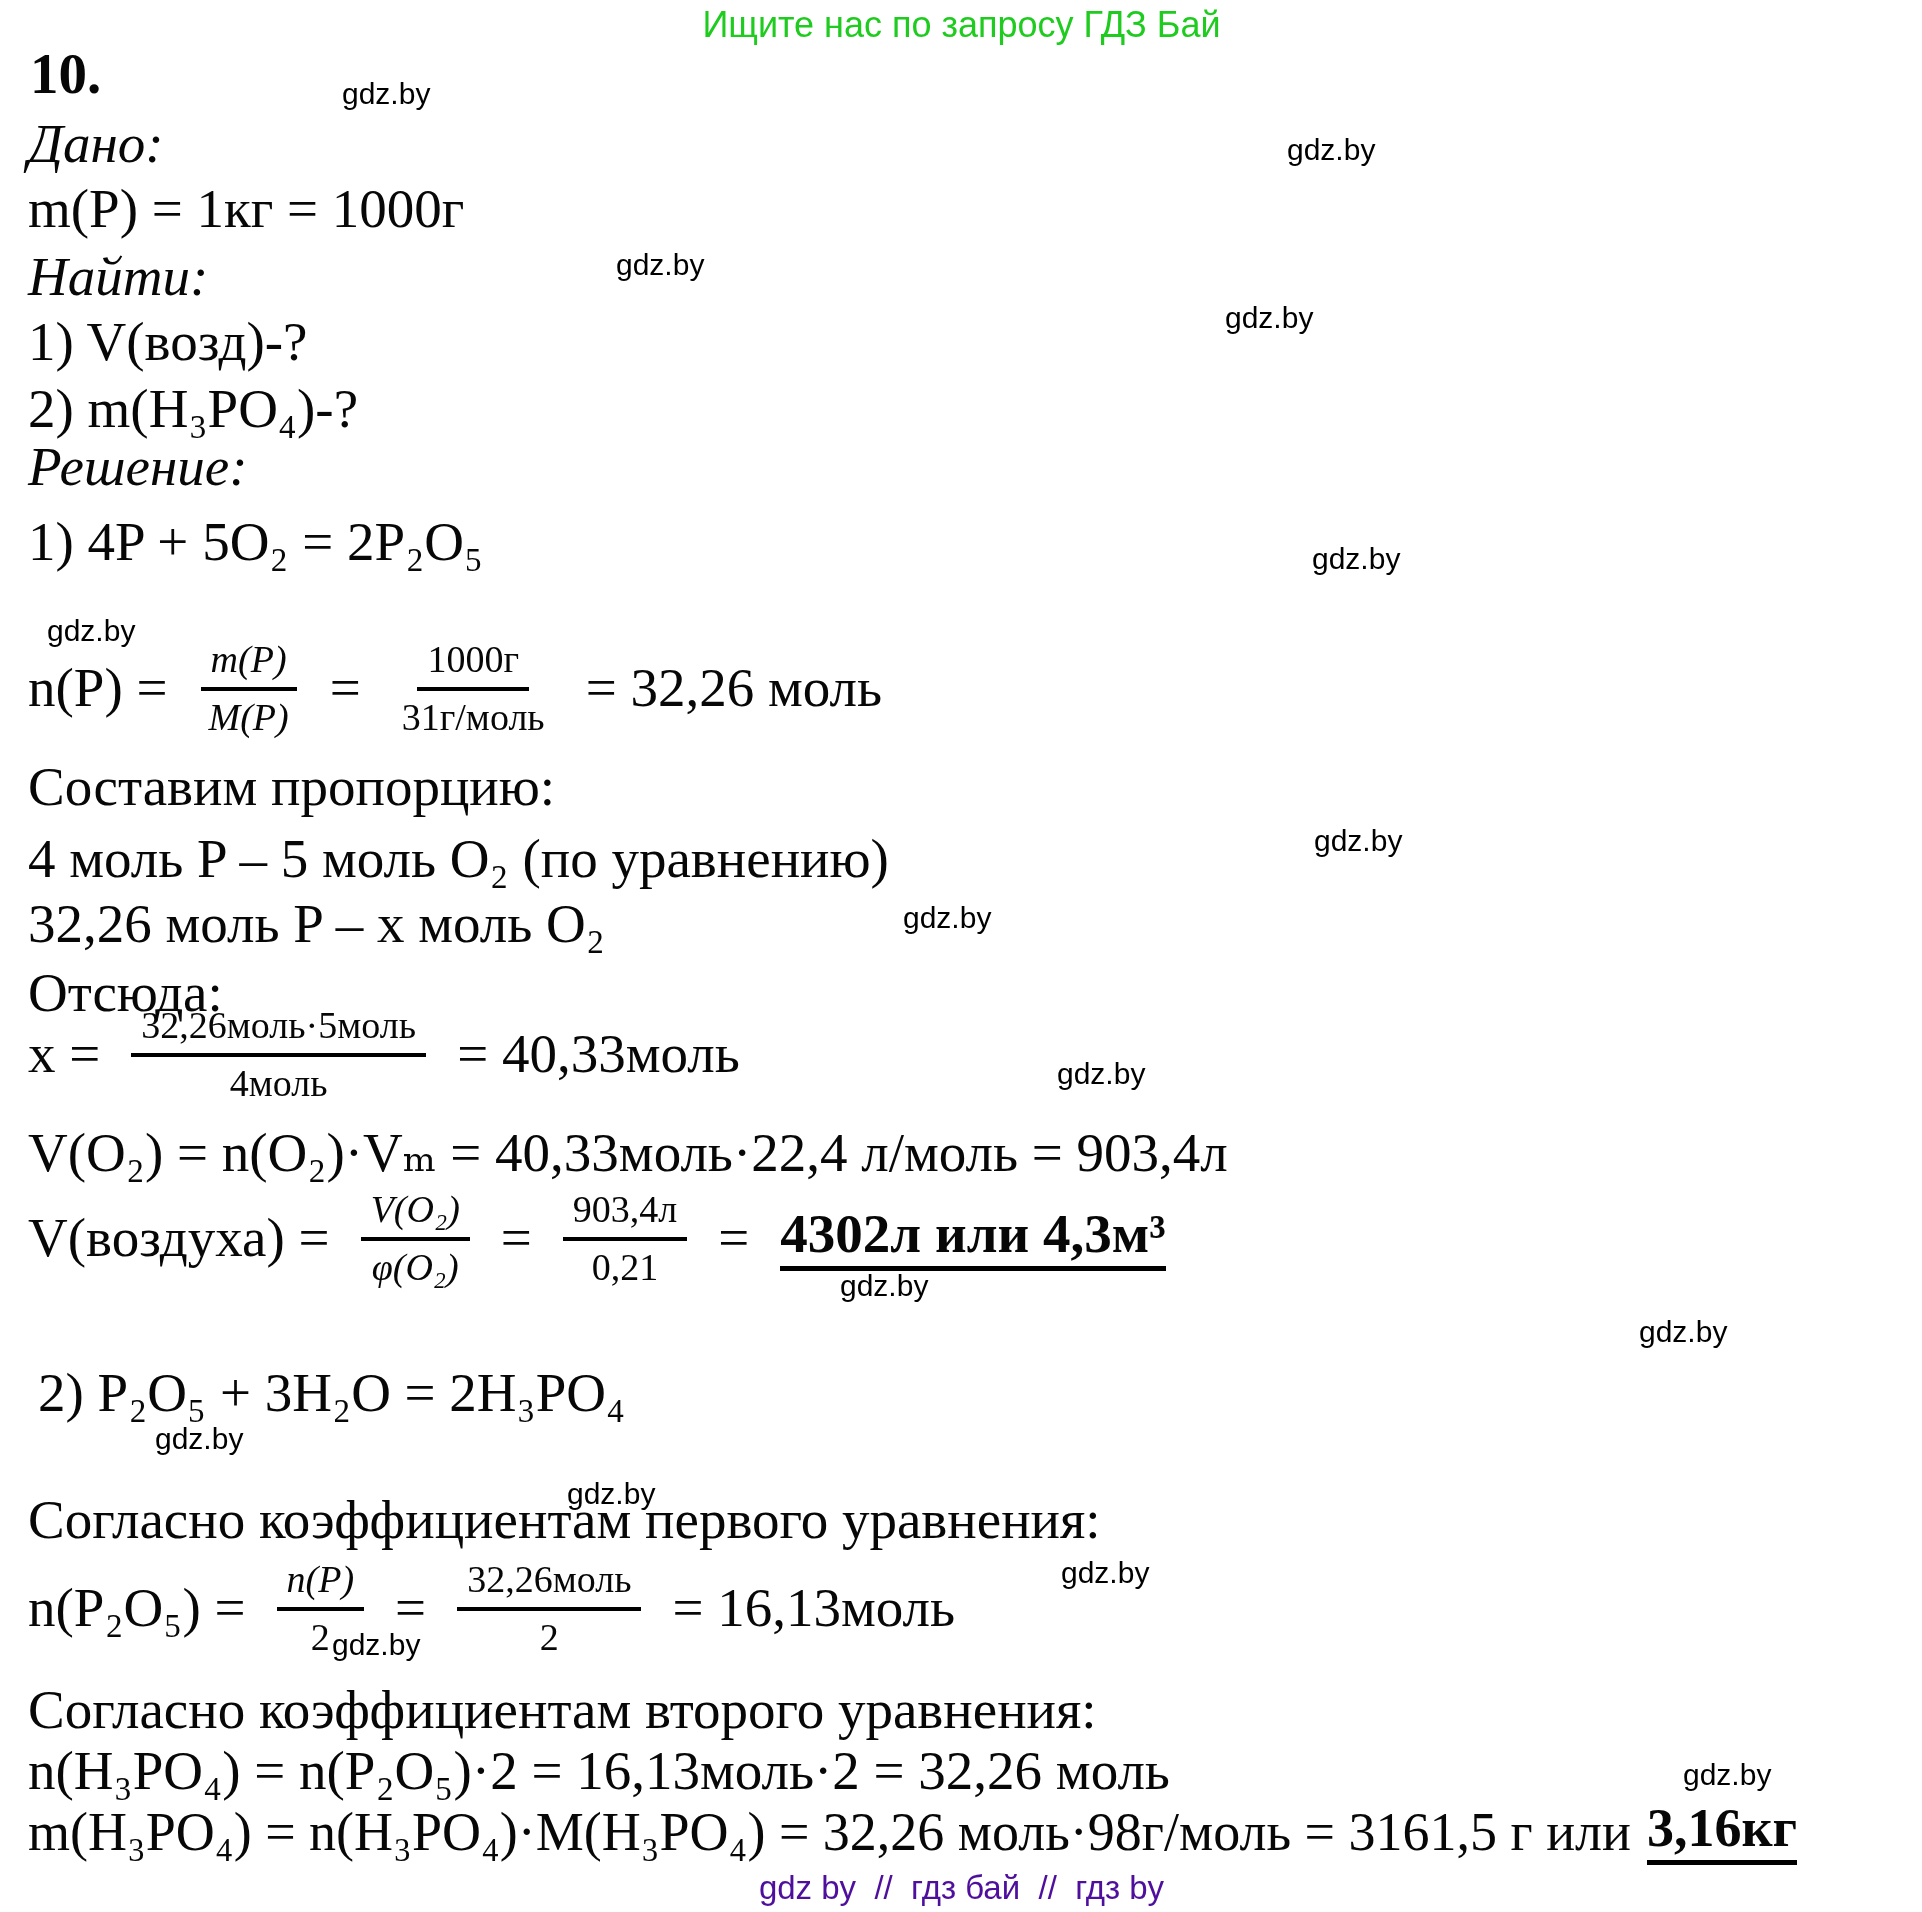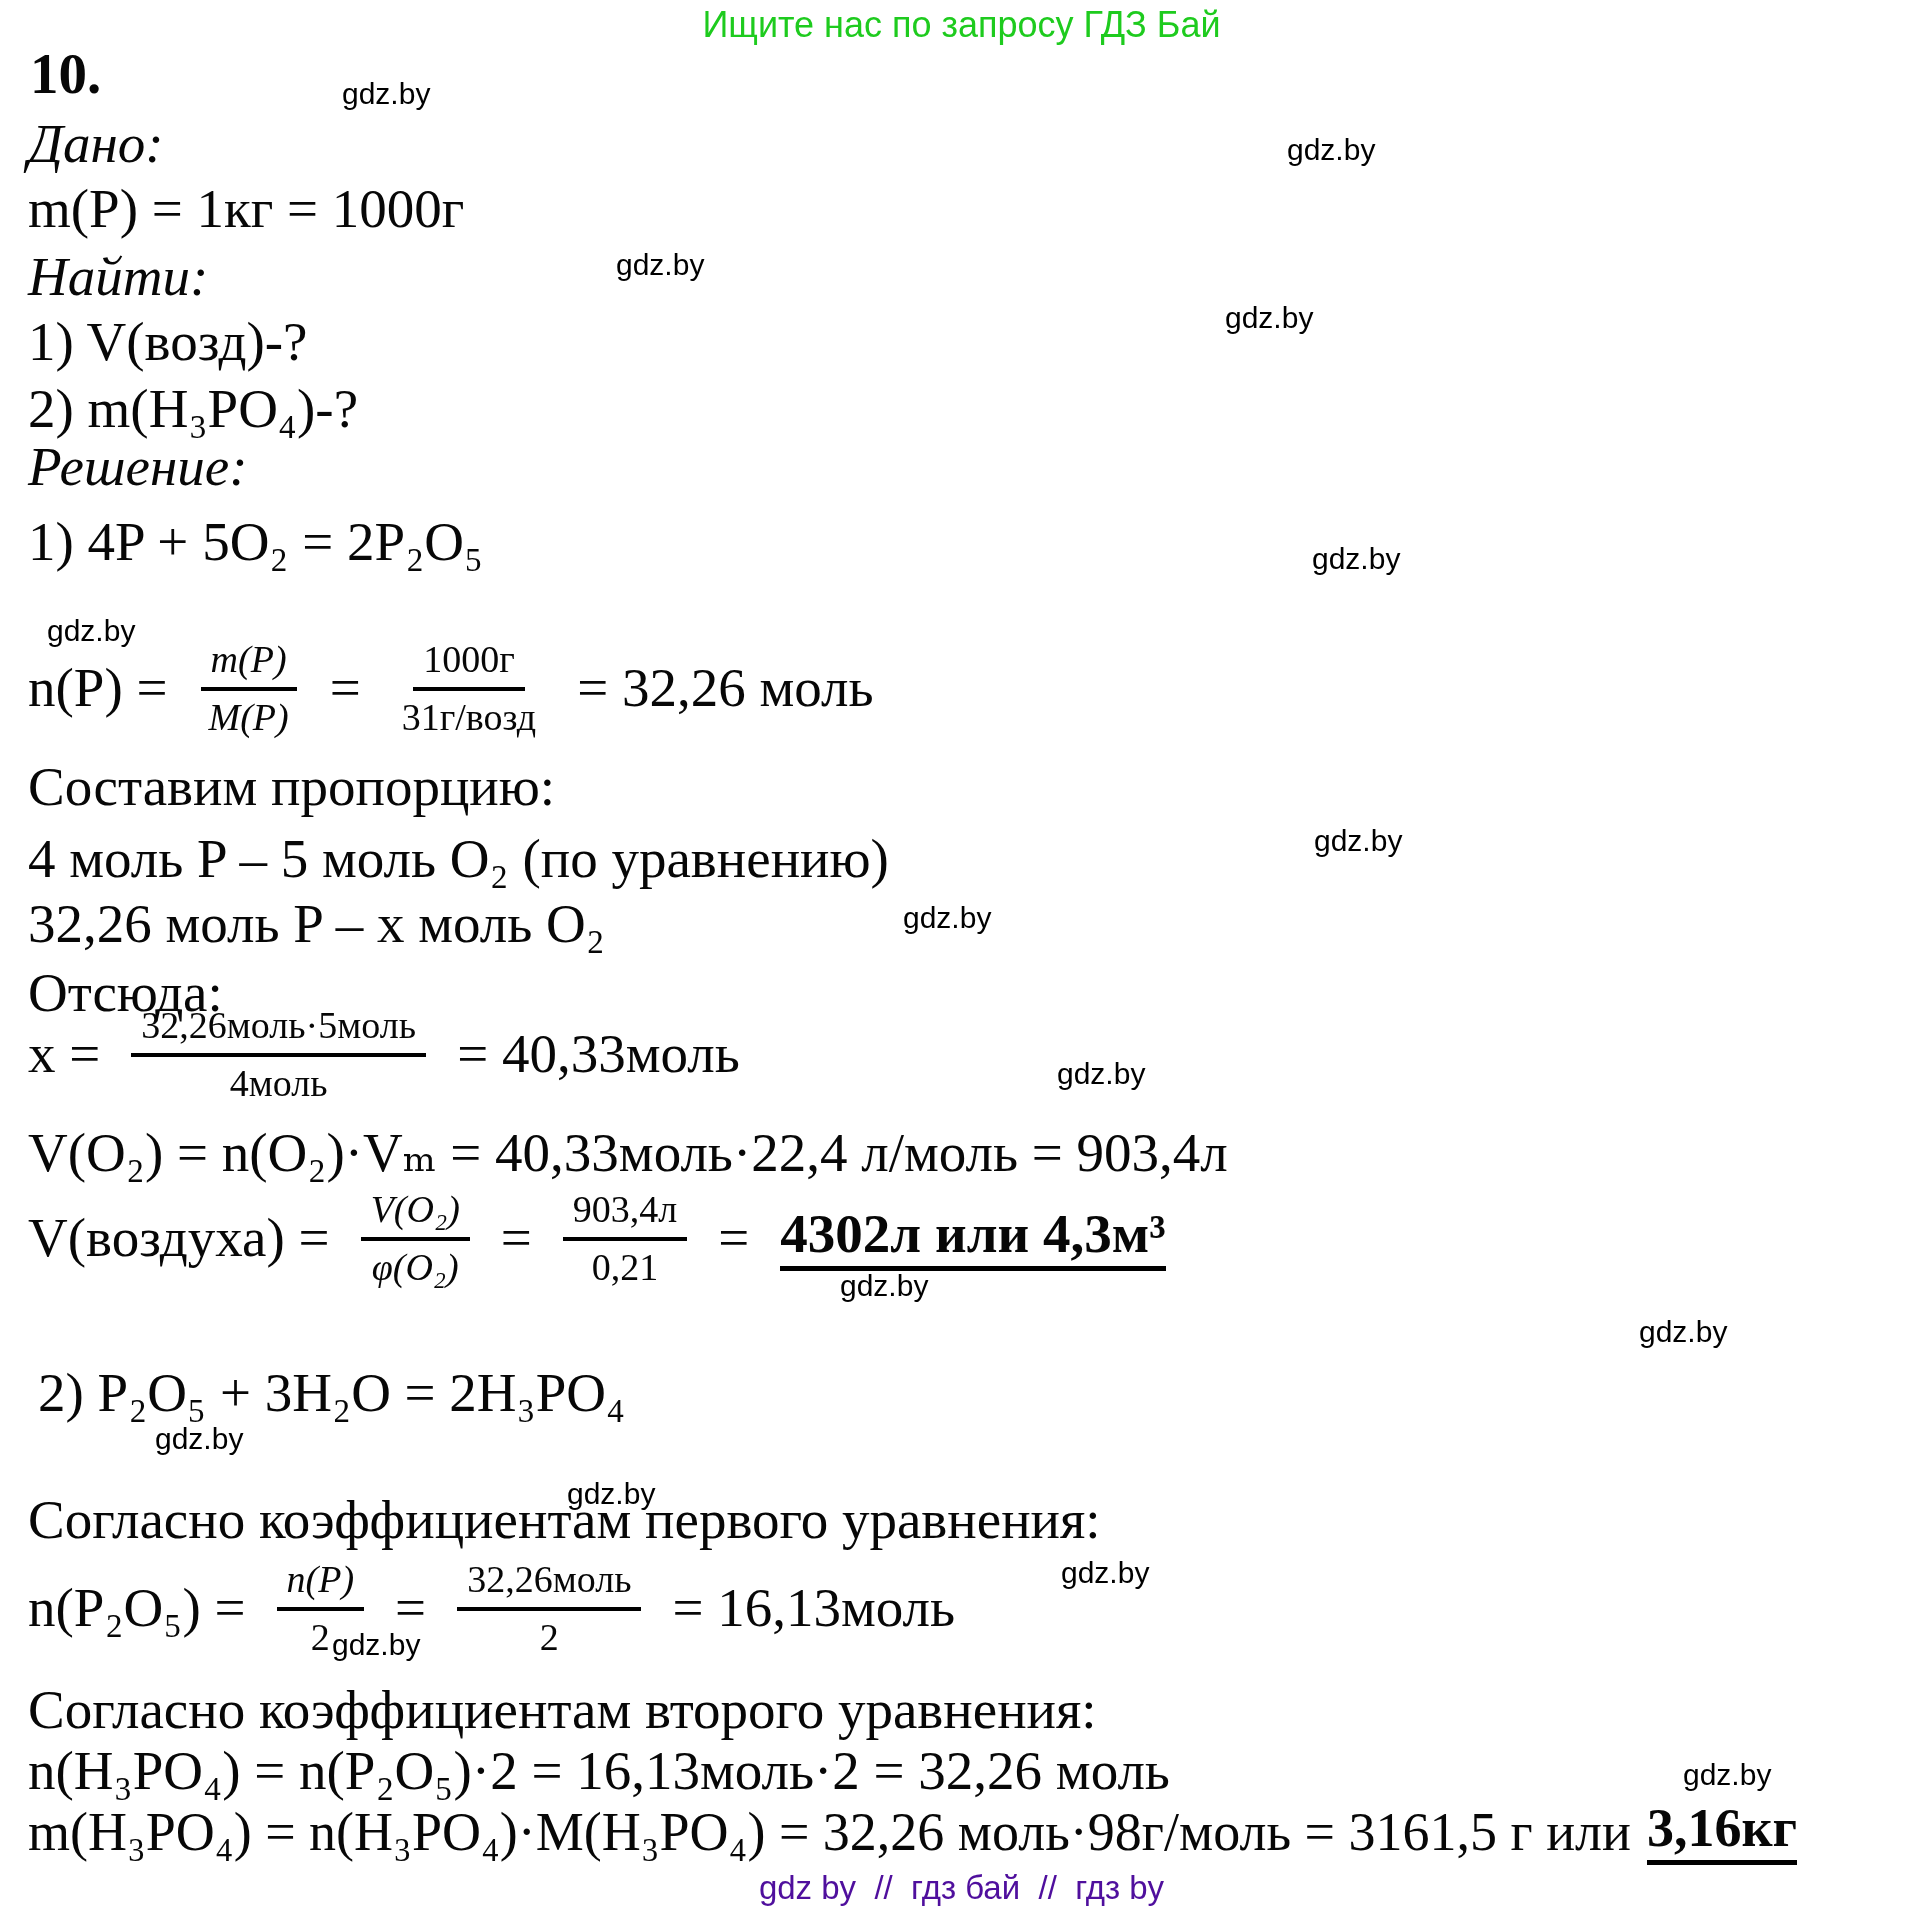--- a/index.html
+++ b/index.html
@@ -54,21 +54,21 @@
 
 <div class="line eq" style="top:636px; left:28px;">
   <span>n(P) =</span>
   <span class="frac">
     <span class="num it">m(P)</span>
     <span class="den it">M(P)</span>
   </span>
   <span>=</span>
   <span class="frac">
     <span class="num">1000г</span>
-    <span class="den">31г/возд</span>
+    <span class="den">31г/моль</span>
   </span>
   <span>= 32,26 моль</span>
 </div>
 
 <div class="line" style="top:758px; left:28px;">Составим пропорцию:</div>
 <div class="line" style="top:830px; left:28px;">4 моль P – 5 моль O₂ (по уравнению)</div>
 <div class="line" style="top:895px; left:28px;">32,26 моль P – x моль O₂</div>
 <div class="line" style="top:964px; left:28px;">Отсюда:</div>
 
 <div class="line eq" style="top:1002px; left:28px;">

